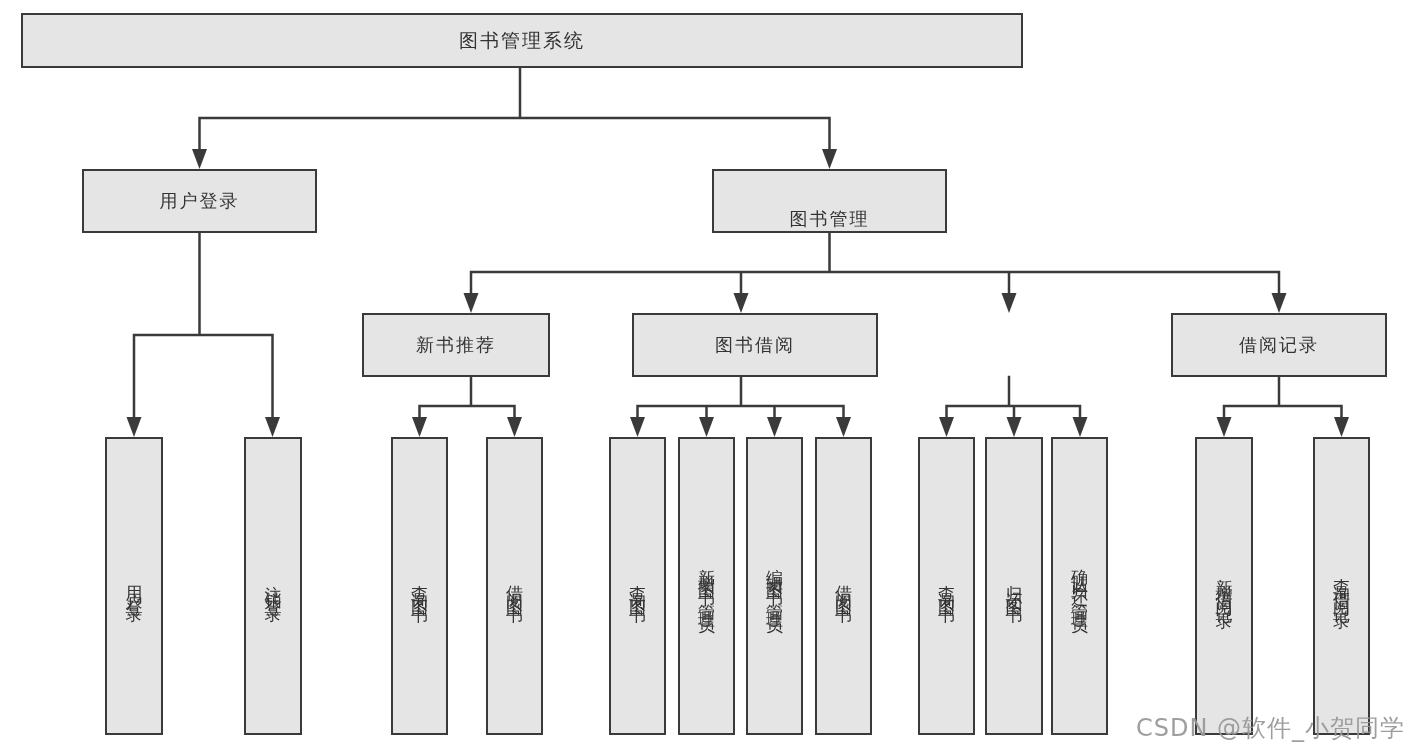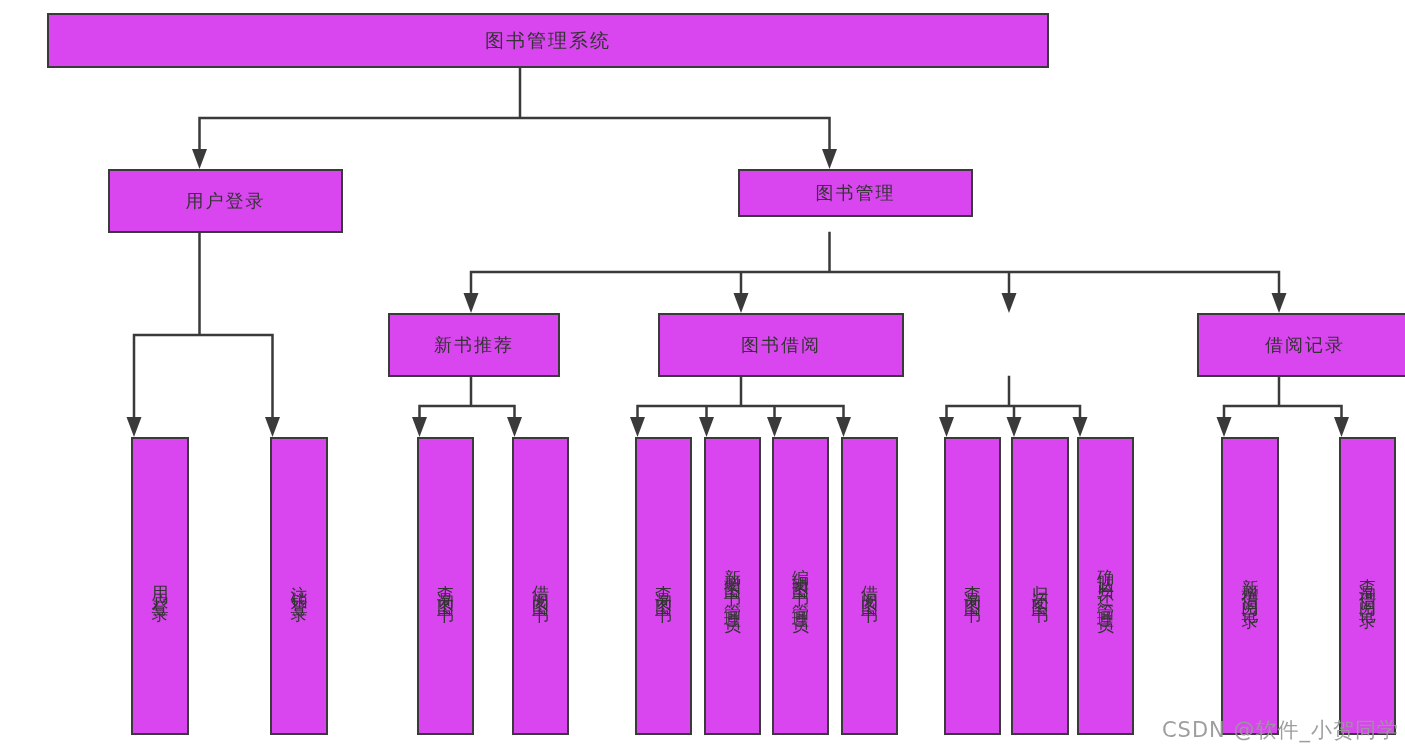--- a/index.html
+++ b/index.html
@@ -8,39 +8,38 @@
     width:1405px;height:747px;
     background:#ffffff;
     font-family:"DejaVu Sans","Liberation Sans",sans-serif;
     overflow:hidden;
   }
   .connectors{position:absolute;left:0;top:0;width:1405px;height:747px;}
   .box{
     position:absolute;
     box-sizing:border-box;
     border:2.5px solid #3a3a3a;
-    background:#d946ef;
+    background:#e5e5e5;
     display:flex;align-items:center;justify-content:center;
     color:#333333;
-    margin-left:26px;
   }
   .hbox{font-size:18px;letter-spacing:2px;}
   .root{font-size:19px;}
   .vbox{padding:4px 0;}
   .vbox .vtext{
     writing-mode:vertical-rl;
     font-size:17px;
     letter-spacing:7px;
     line-height:1;
     white-space:nowrap;
   }
   .watermark{
     position:absolute;
-    right:6px;bottom:3px;
-    font-size:21px;
+    right:0;bottom:3px;
+    font-size:24px;
     color:rgba(153,153,153,0.95);
     letter-spacing:1px;
     z-index:5;
   }
 </style>
 </head>
 <body>
 
 <div class="canvas">
 
@@ -87,25 +86,25 @@
     </g>
   </svg>
 
   <div class="box hbox root" style="left:21px;top:13px;width:1002px;height:55px;">
     <span>图书管理系统</span>
   </div>
 
   <div class="box hbox" style="left:82px;top:169px;width:235px;height:64px;">
     <span>用户登录</span>
   </div>
-  <div class="box hbox" style="left:712px;top:169px;width:235px;height:48px;">
+  <div class="box hbox" style="left:712px;top:169px;width:235px;height:64px;align-items:flex-end;">
     <span>图书管理</span>
   </div>
 
-  <div class="box hbox" style="left:362px;top:313px;width:172px;height:64px;">
+  <div class="box hbox" style="left:362px;top:313px;width:188px;height:64px;">
     <span>新书推荐</span>
   </div>
   <div class="box hbox" style="left:632px;top:313px;width:246px;height:64px;">
     <span>图书借阅</span>
   </div>
   <div class="box hbox" style="left:1171px;top:313px;width:216px;height:64px;align-items:center;">
     <span>借阅记录</span>
   </div>
 
   <div class="box vbox" style="left:105px;top:437px;width:58px;height:298px;">

